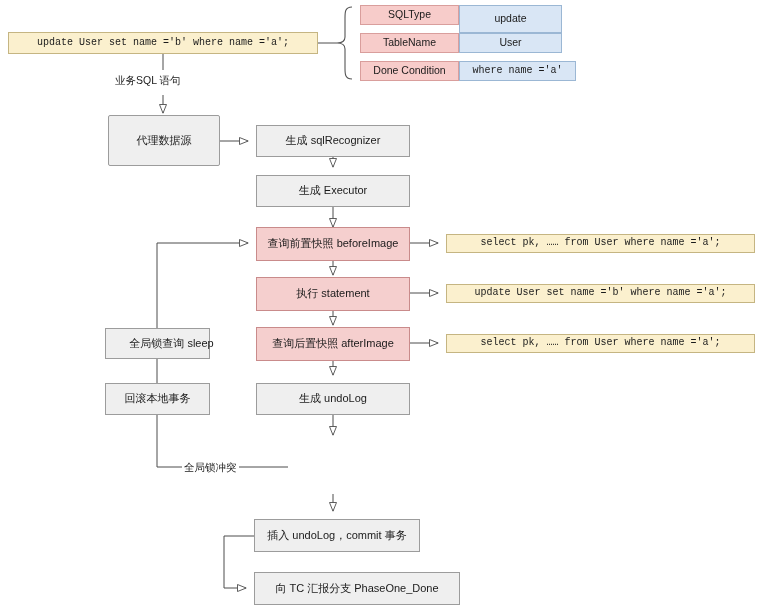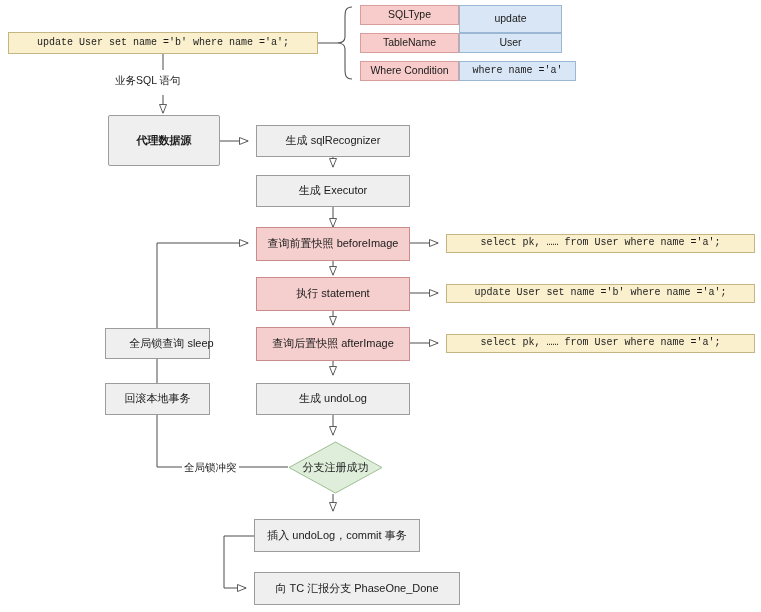--- a/index.html
+++ b/index.html
@@ -53,21 +53,20 @@
   .blue {
     background: #d9e6f5;
     border-color: #9bb7d4;
   }
   .pinkcell {
     background: #f7ccca;
     border-color: #d99e9c;
   }
   .rounded {
     border-radius: 2px;
-    font-weight: bold;
   }
   .mono {
     font-family: Liberation Mono, monospace;
     font-size: 10px;
   }
   .edge-label {
     position: absolute;
     font-size: 10.5px;
     color: #1a1a1a;
     background: #ffffff;
@@ -164,21 +163,21 @@
     <div style="position:relative; height:20px; margin-bottom:8px;">
       <div class="node pinkcell" style="position:absolute; left:0px; top:0px; width:99px; height:20px; font-size:10.5px;">
         <span>TableName</span>
       </div>
       <div class="node blue" style="position:absolute; left:99px; top:0px; width:103px; height:20px; font-size:10.5px;">
         <span>User</span>
       </div>
     </div>
     <div style="position:relative; height:20px;">
       <div class="node pinkcell" style="position:absolute; left:0px; top:0px; width:99px; height:20px; font-size:10.5px;">
-        <span>Where Condition</span>
+        <span>Done Condition</span>
       </div>
       <div class="node blue mono" style="position:absolute; left:99px; top:0px; width:117px; height:20px;">
         <span>where name ='a'</span>
       </div>
     </div>
   </div>
 
   <div class="edge-label" style="left:113px; top:74px;">
     <span>业务SQL 语句</span>
   </div>
@@ -212,26 +211,20 @@
   </div>
 
   <div class="node gray" style="left:105px; top:328px; width:105px; height:31px;padding-left:28px;">
     <span>全局锁查询 sleep</span>
   </div>
 
   <div class="node gray" style="left:105px; top:383px; width:105px; height:32px;">
     <span>回滚本地事务</span>
   </div>
 
-  <div class="diamond-wrap" style="left:288px; top:441px; width:95px; height:53px;">
-    <svg width="95" height="53" viewBox="0 0 95 53">
-      <polygon points="47.5,1 94,26.5 47.5,52 1,26.5" fill="#dfeeda" stroke="#9cbf92" stroke-width="1"></polygon>
-    </svg>
-    <div class="diamond-label">分支注册成功</div>
-  </div>
 
   <div class="edge-label" style="left:182px; top:461px;">
     <span>全局锁冲突</span>
   </div>
 
   <div class="node gray" style="left:254px; top:519px; width:166px; height:33px;">
     <span>插入 undoLog，commit 事务</span>
   </div>
 
   <div class="node gray" style="left:254px; top:572px; width:206px; height:33px;">

